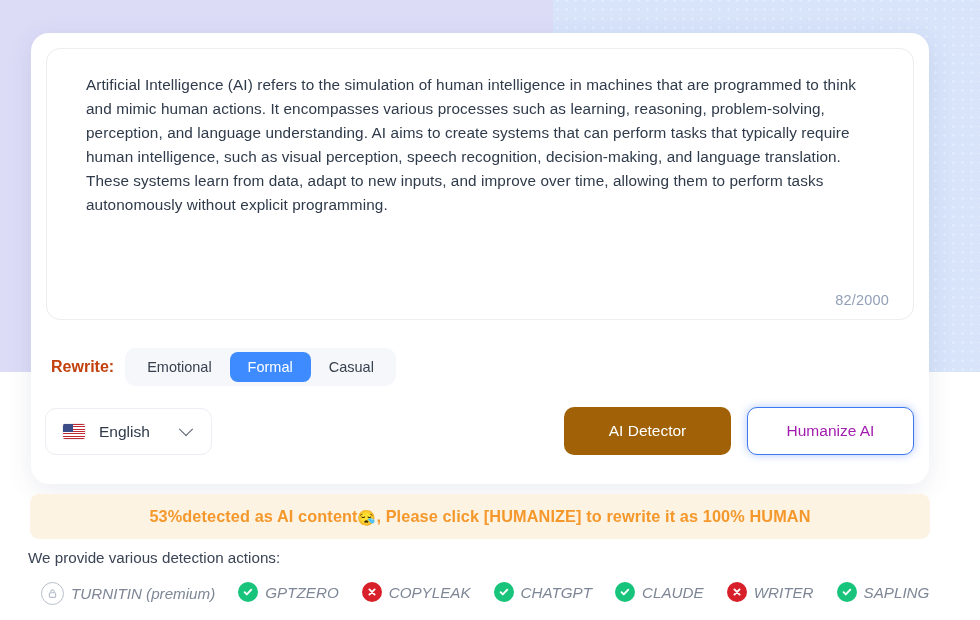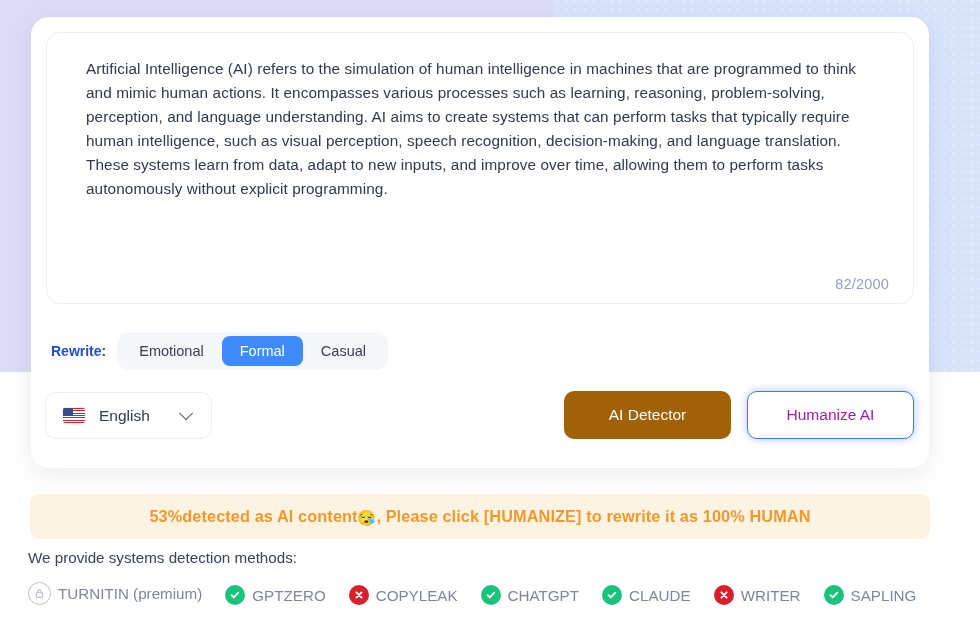--- a/index.html
+++ b/index.html
@@ -47,21 +47,21 @@
     background-image: radial-gradient(rgba(255,255,255,.55) 1px, transparent 1.2px);
     background-size: 9px 9px;
     z-index: 0;
     opacity: .6;
   }
 
   
   .card {
     position: absolute;
     left: 31px;
-    top: 17px;
+    top: 33px;
     width: 898px;
     height: 451px;
     background: #ffffff;
     border-radius: 18px;
     box-shadow: 0 6px 26px rgba(60, 70, 110, 0.10);
     z-index: 2;
   }
 
   
   .editor {
@@ -98,23 +98,23 @@
   
   .rewrite-row {
     position: absolute;
     left: 20px;
     top: 311px;
     display: flex;
     align-items: center;
     height: 46px;
   }
   .rewrite-label {
-    font-size: 14px;
+    font-size: 16px;
     font-weight: bold;
-    color: #1d4ed8;
+    color: #c2410c;
     margin-right: 11px;
   }
   .seg-group {
     display: flex;
     align-items: center;
     background: #f5f7fb;
     border-radius: 11px;
     padding: 4px;
     height: 38px;
     box-sizing: border-box;
@@ -245,25 +245,26 @@
   .methods-caption {
     position: absolute;
     left: 28px;
     top: 549px;
     font-size: 15.2px;
     color: #3a4454;
     z-index: 2;
   }
   .methods-row {
     position: absolute;
-    left: 28px;
+    left: 41px;
     top: 582px;
     display: flex;
-    align-items: flex-end;
+    align-items: flex-start;
     z-index: 2;
+    font-style: italic;
   }
   .method {
     display: flex;
     align-items: center;
     margin-right: 23px;
     white-space: nowrap;
   }
   .method-label {
     margin-left: 7px;
     font-size: 15.2px;
@@ -324,21 +325,21 @@
 
   <button class="btn-humanize">Humanize AI</button>
 </div>
 
 <div class="alert">
   <span class="alert-text">
     <span>53%detected as AI content</span><span class="alert-emoji">😪</span><span>, Please click [HUMANIZE] to rewrite it as 100% HUMAN</span>
   </span>
 </div>
 
-<div class="methods-caption">We provide systems detection methods:</div>
+<div class="methods-caption">We provide various detection actions:</div>
 
 <div class="methods-row">
 
   <div class="method">
     <span class="badge lock">
       <svg width="11" height="11" viewBox="0 0 12 12">
         <rect x="2.6" y="5.2" width="6.8" height="5" rx="1.1" fill="none" stroke="#b9bfca" stroke-width="1.3"></rect>
         <path d="M4.2 5.2 V3.9 a1.8 1.8 0 0 1 3.6 0 V5.2" fill="none" stroke="#b9bfca" stroke-width="1.3"></path>
       </svg>
     </span>

